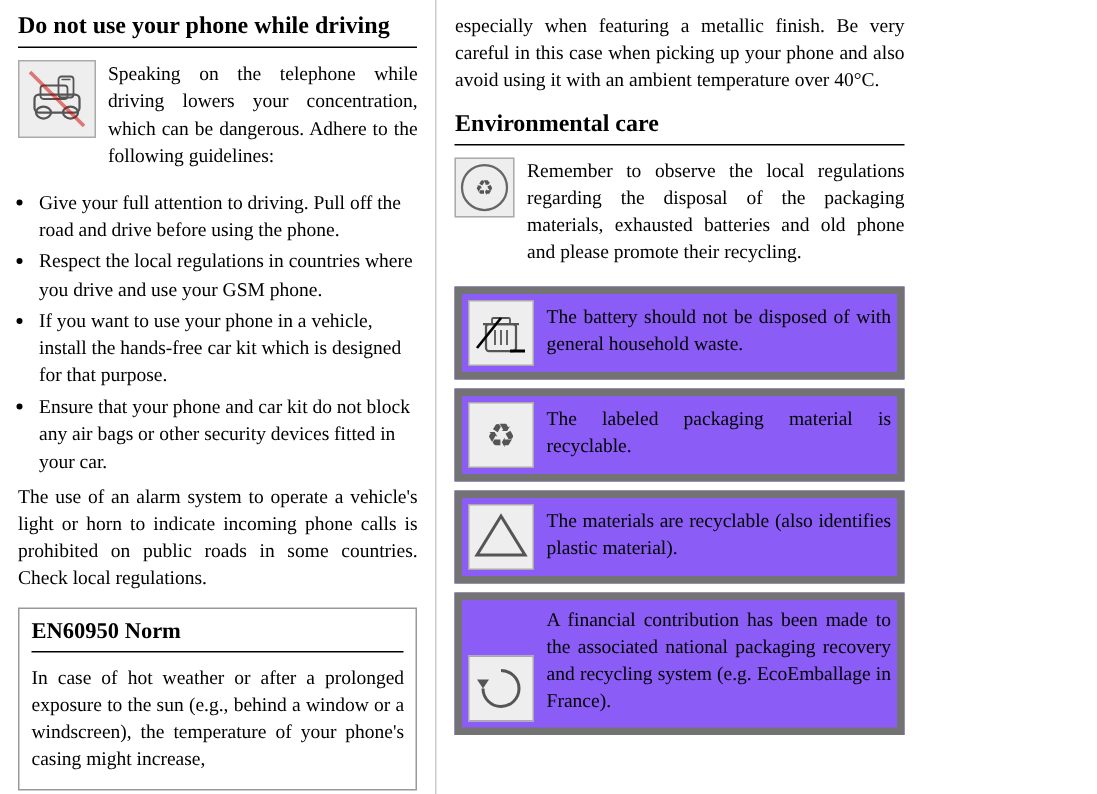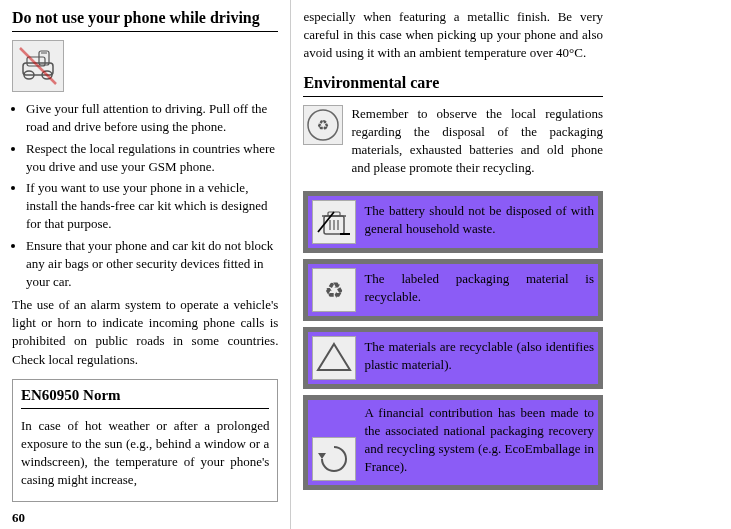--- a/index.html
+++ b/index.html
@@ -137,20 +137,21 @@
           <ellipse cx="28" cy="28" rx="5" ry="4" fill="none" stroke="#555" stroke-width="1.5"></ellipse>
           <rect x="4" y="16" width="30" height="12" rx="3" fill="none" stroke="#555" stroke-width="1.5"></rect>
           <rect x="8" y="10" width="18" height="9" rx="2" fill="none" stroke="#555" stroke-width="1.2"></rect>
 
           <rect x="20" y="4" width="10" height="14" rx="2" fill="none" stroke="#555" stroke-width="1.2"></rect>
           <line x1="22" y1="6" x2="28" y2="6" stroke="#555" stroke-width="1"></line>
 
           <line x1="1" y1="1" x2="37" y2="37" stroke="#c00" stroke-width="2.5" opacity="0.5"></line>
         </svg>
       </div>
+      <p>Speaking on the telephone while driving lowers your concentration, which can be dangerous. Adhere to the following guidelines:</p>
     </div>
 
     <ul>
       <li><span>Give your full attention to driving. Pull off the road and drive before using the phone.</span></li>
       <li><span>Respect the local regulations in countries where you drive and use your GSM phone.</span></li>
       <li><span>If you want to use your phone in a vehicle, install the hands-free car kit which is designed for that purpose.</span></li>
       <li><span>Ensure that your phone and car kit do not block any air bags or other security devices fitted in your car.</span></li>
     </ul>
 
     <p>The use of an alarm system to operate a vehicle's light or horn to indicate incoming phone calls is prohibited on public roads in some countries. Check local regulations.</p>

